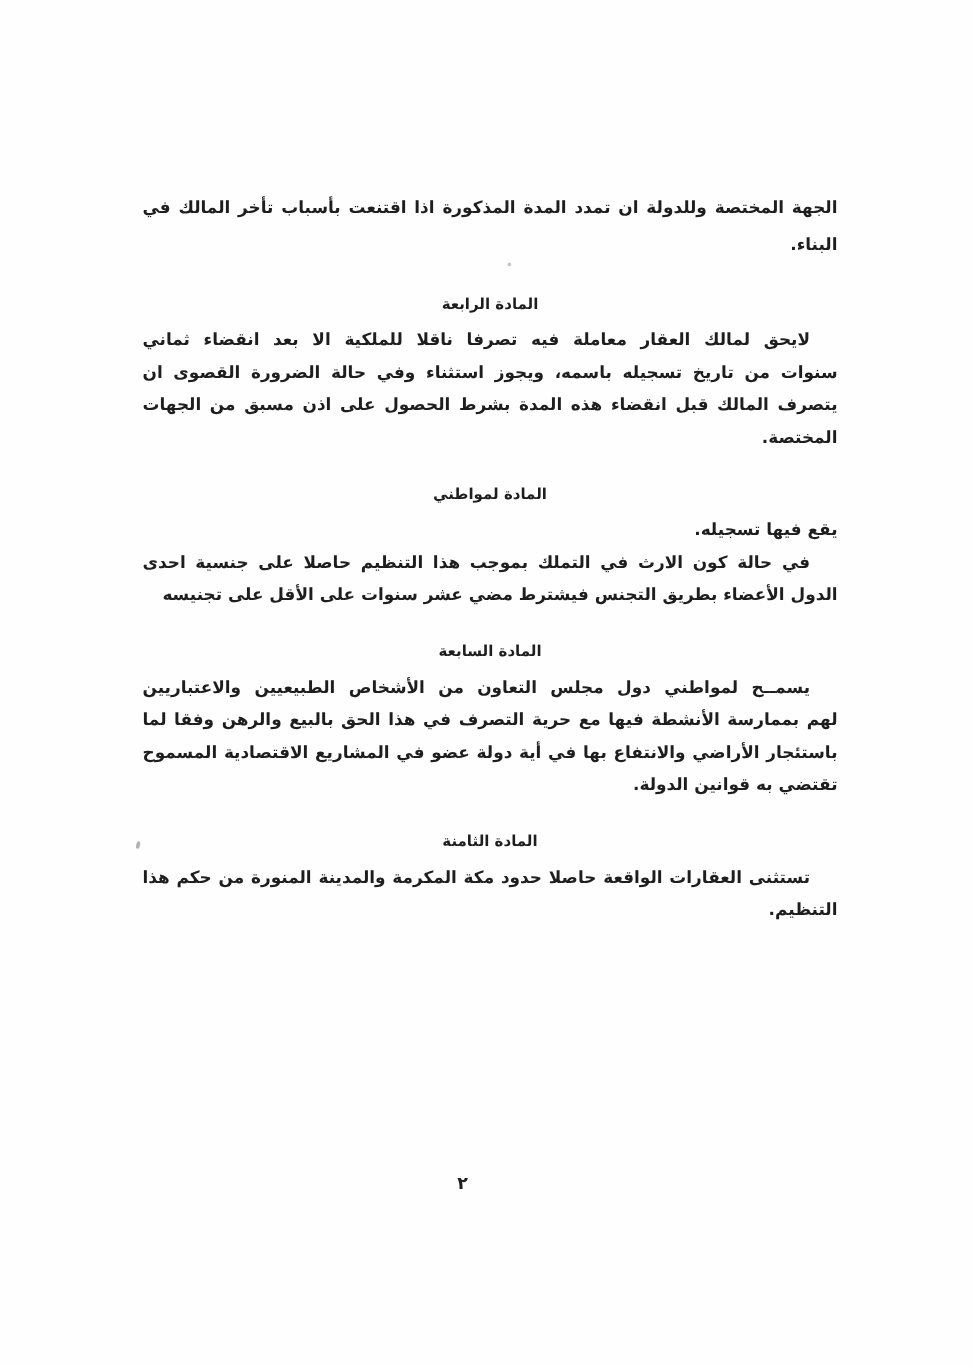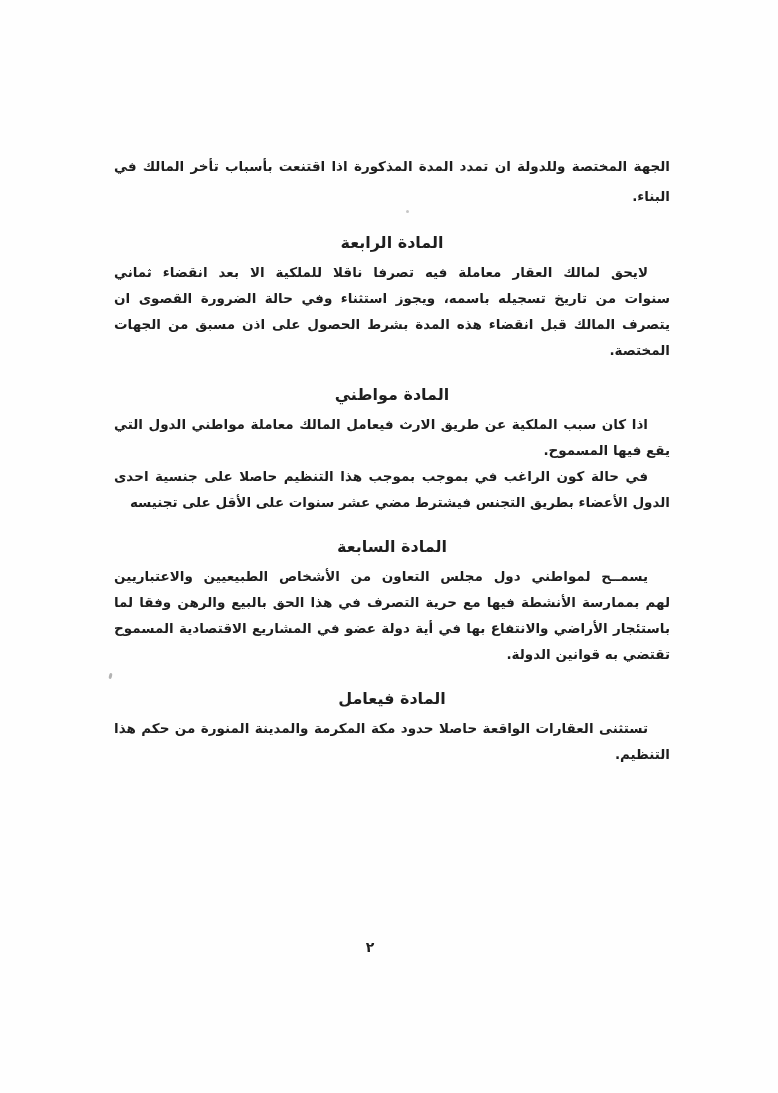--- a/index.html
+++ b/index.html
@@ -28,21 +28,21 @@
     line-height: 26px;
     text-align: justify;
     text-align-last: justify;
   }
   .intro .line { line-height: 30px; }
   .line.last { text-align-last: right; }
   .line.indent { padding-right: 22px; }
   .heading {
     margin: 19px 0 3px 0;
     line-height: 26px;
-    font-size: 16px;
+    font-size: 12px;
     font-weight: bold;
     text-align: center;
   }
   .page-number {
     position: absolute;
     top: 939px;
     left: 358px;
     width: 24px;
     text-align: center;
     font-size: 14px;
@@ -66,40 +66,39 @@
     </p>
 
     <h3 class="heading">المادة الرابعة</h3>
     <p class="para">
       <span class="line full indent">لايحق لمالك العقار معاملة فيه تصرفا ناقلا للملكية الا بعد انقضاء ثماني</span>
       <span class="line full">سنوات من تاريخ تسجيله باسمه، ويجوز استثناء وفي حالة الضرورة القصوى ان</span>
       <span class="line full">يتصرف المالك قبل انقضاء هذه المدة بشرط الحصول على اذن مسبق من الجهات</span>
       <span class="line last">المختصة.</span>
     </p>
 
-    <h3 class="heading">المادة مواطني</h3>
+    <h3 class="heading">المادة لمواطني</h3>
     <p class="para">
-      <span class="line full indent">اذا كان سبب الملكية عن طريق الارث فيعامل المالك معاملة مواطني الدول التي</span>
-      <span class="line last">يقع فيها المسموح.</span>
+      <span class="line last">يقع فيها تسجيله.</span>
     </p>
 
     <p class="para">
-      <span class="line full indent">في حالة كون الراغب في بموجب بموجب هذا التنظيم حاصلا على جنسية احدى</span>
+      <span class="line full indent">في حالة كون الارث في التملك بموجب هذا التنظيم حاصلا على جنسية احدى</span>
       <span class="line last">الدول الأعضاء بطريق التجنس فيشترط مضي عشر سنوات على الأقل على تجنيسه</span>
     </p>
 
     <h3 class="heading">المادة السابعة</h3>
     <p class="para">
       <span class="line full indent">يسمــح لمواطني دول مجلس التعاون من الأشخاص الطبيعيين والاعتباريين</span>
       <span class="line full">لهم بممارسة الأنشطة فيها مع حرية التصرف في هذا الحق بالبيع والرهن وفقا لما</span>
       <span class="line full">باستئجار الأراضي والانتفاع بها في أية دولة عضو في المشاريع الاقتصادية المسموح</span>
       <span class="line last">تقتضي به قوانين الدولة.</span>
     </p>
 
-    <h3 class="heading">المادة فيعامل</h3>
+    <h3 class="heading">المادة الثامنة</h3>
     <p class="para">
       <span class="line full indent">تستثنى العقارات الواقعة حاصلا حدود مكة المكرمة والمدينة المنورة من حكم هذا</span>
       <span class="line last">التنظيم.</span>
     </p>
 
   </div>
 
   <div class="page-number">٢</div>
 
   <div class="speck speck-1"></div>

